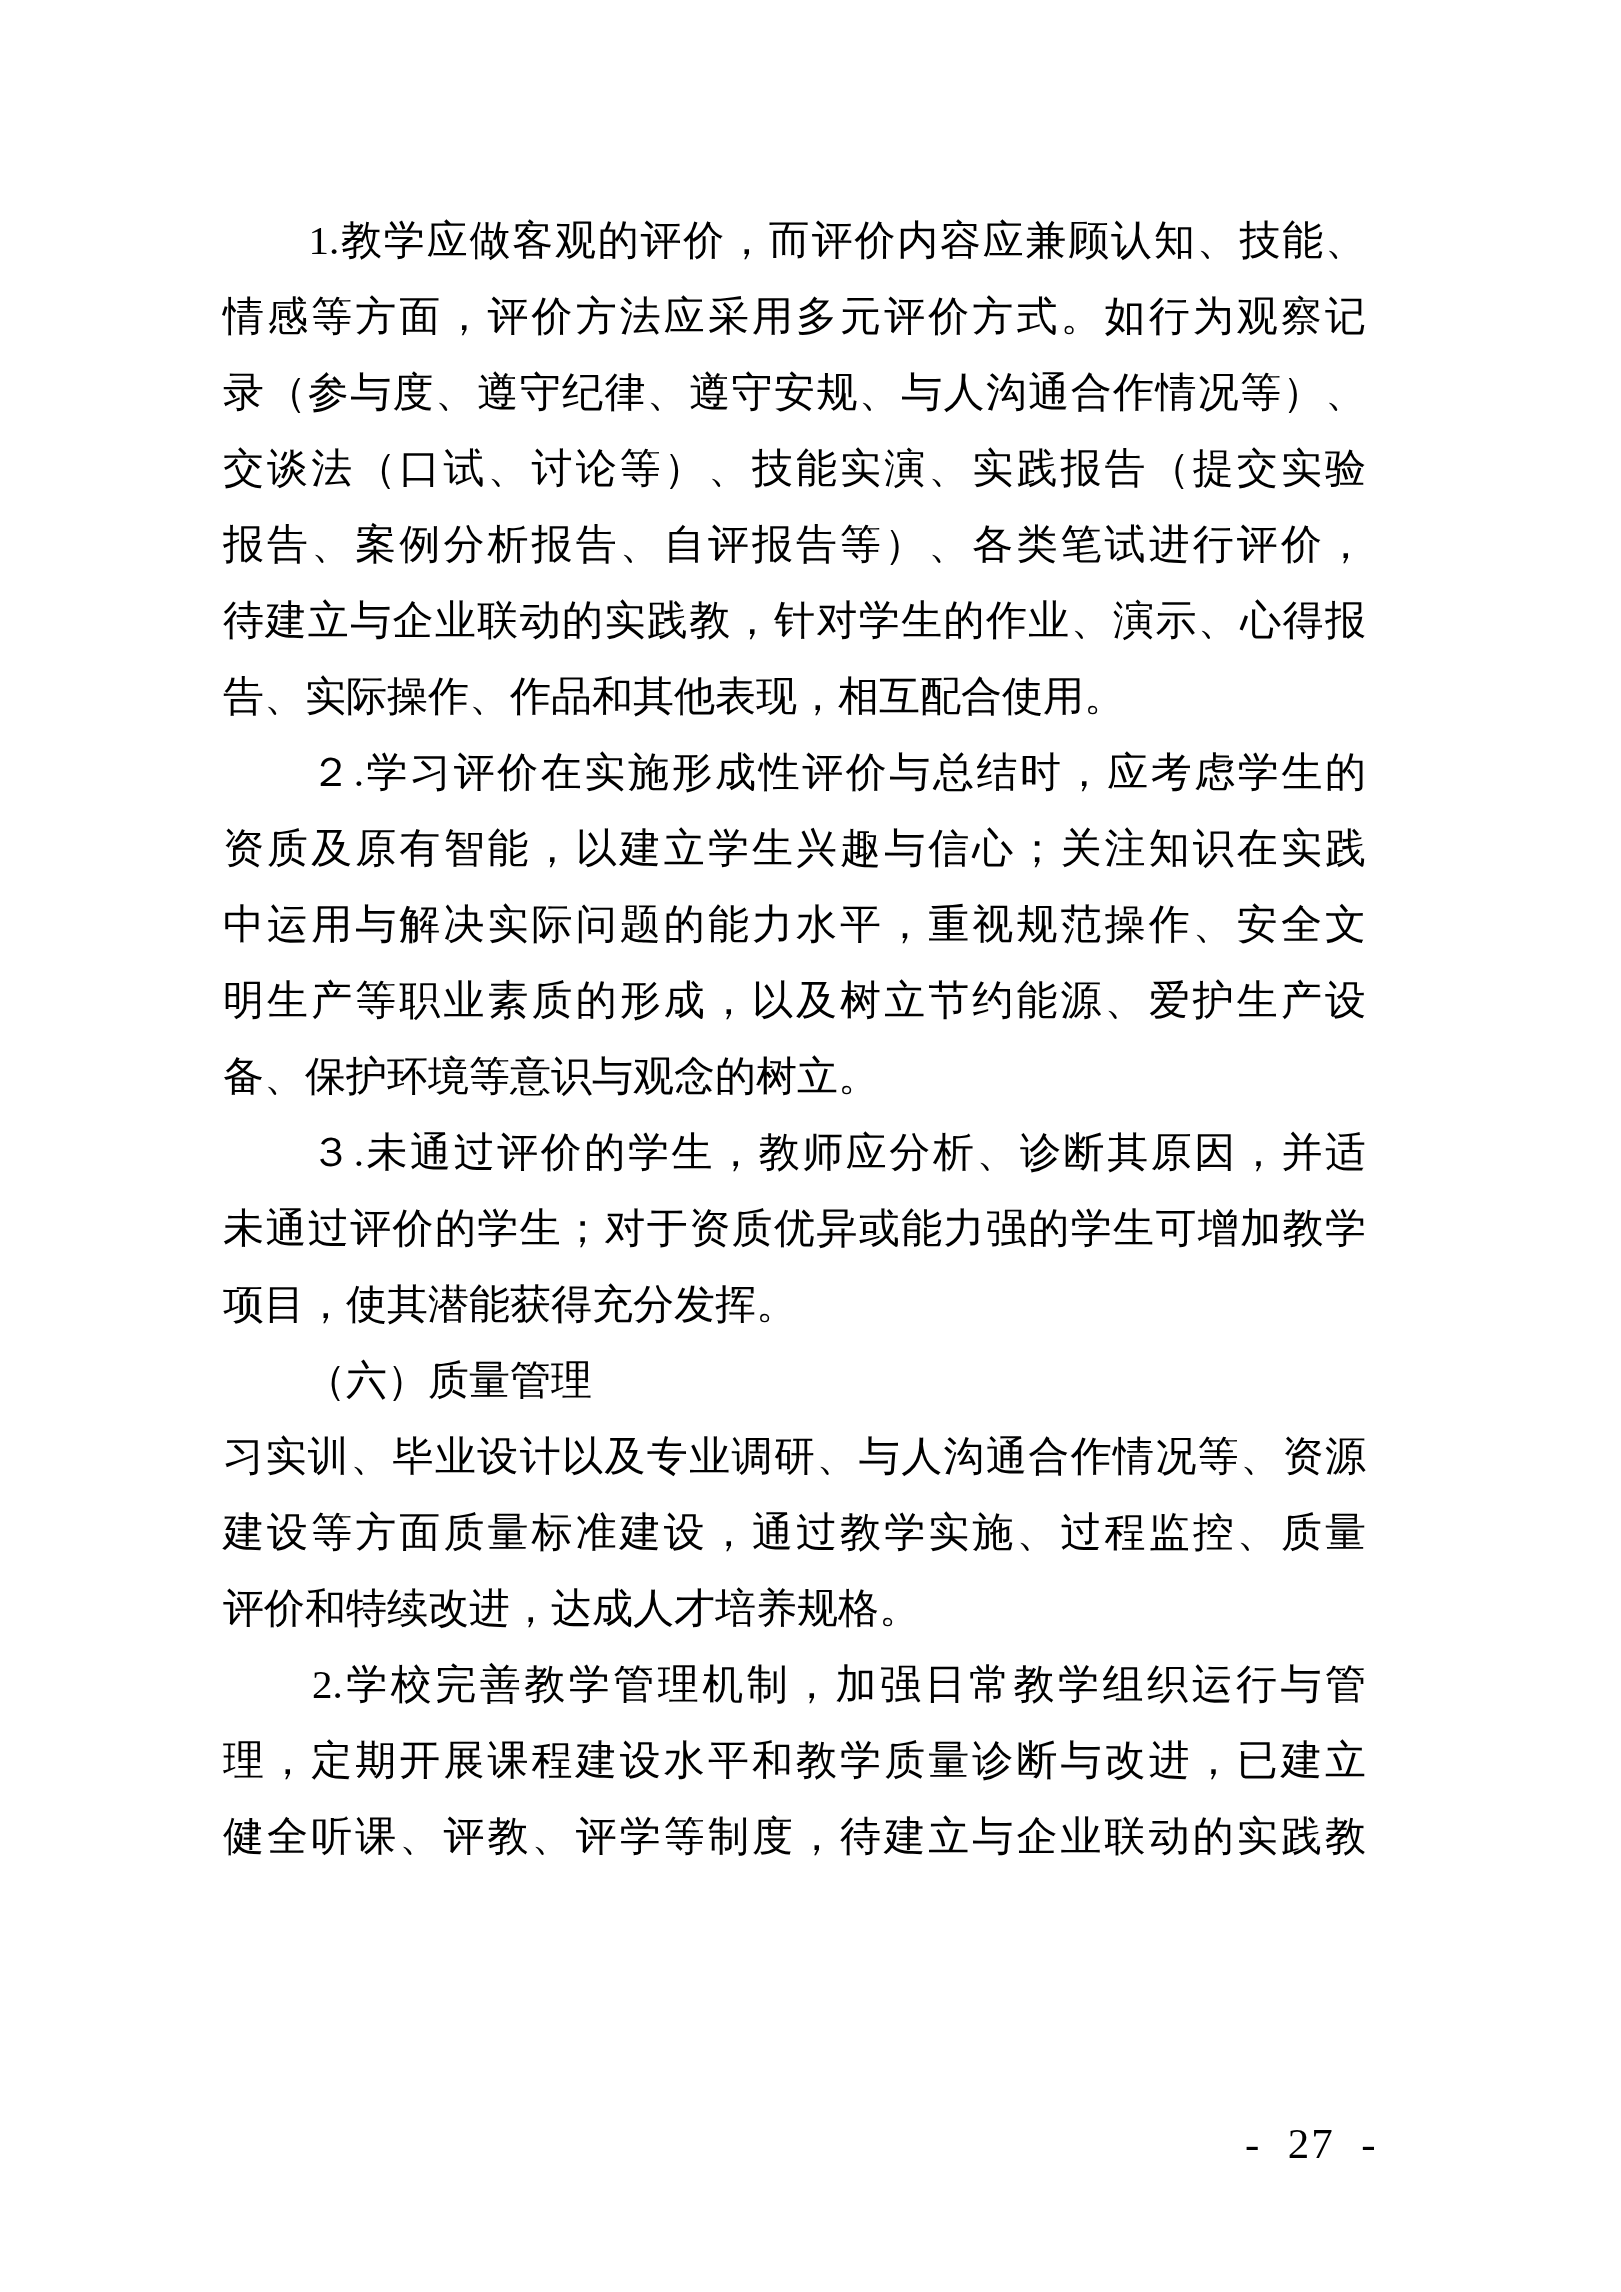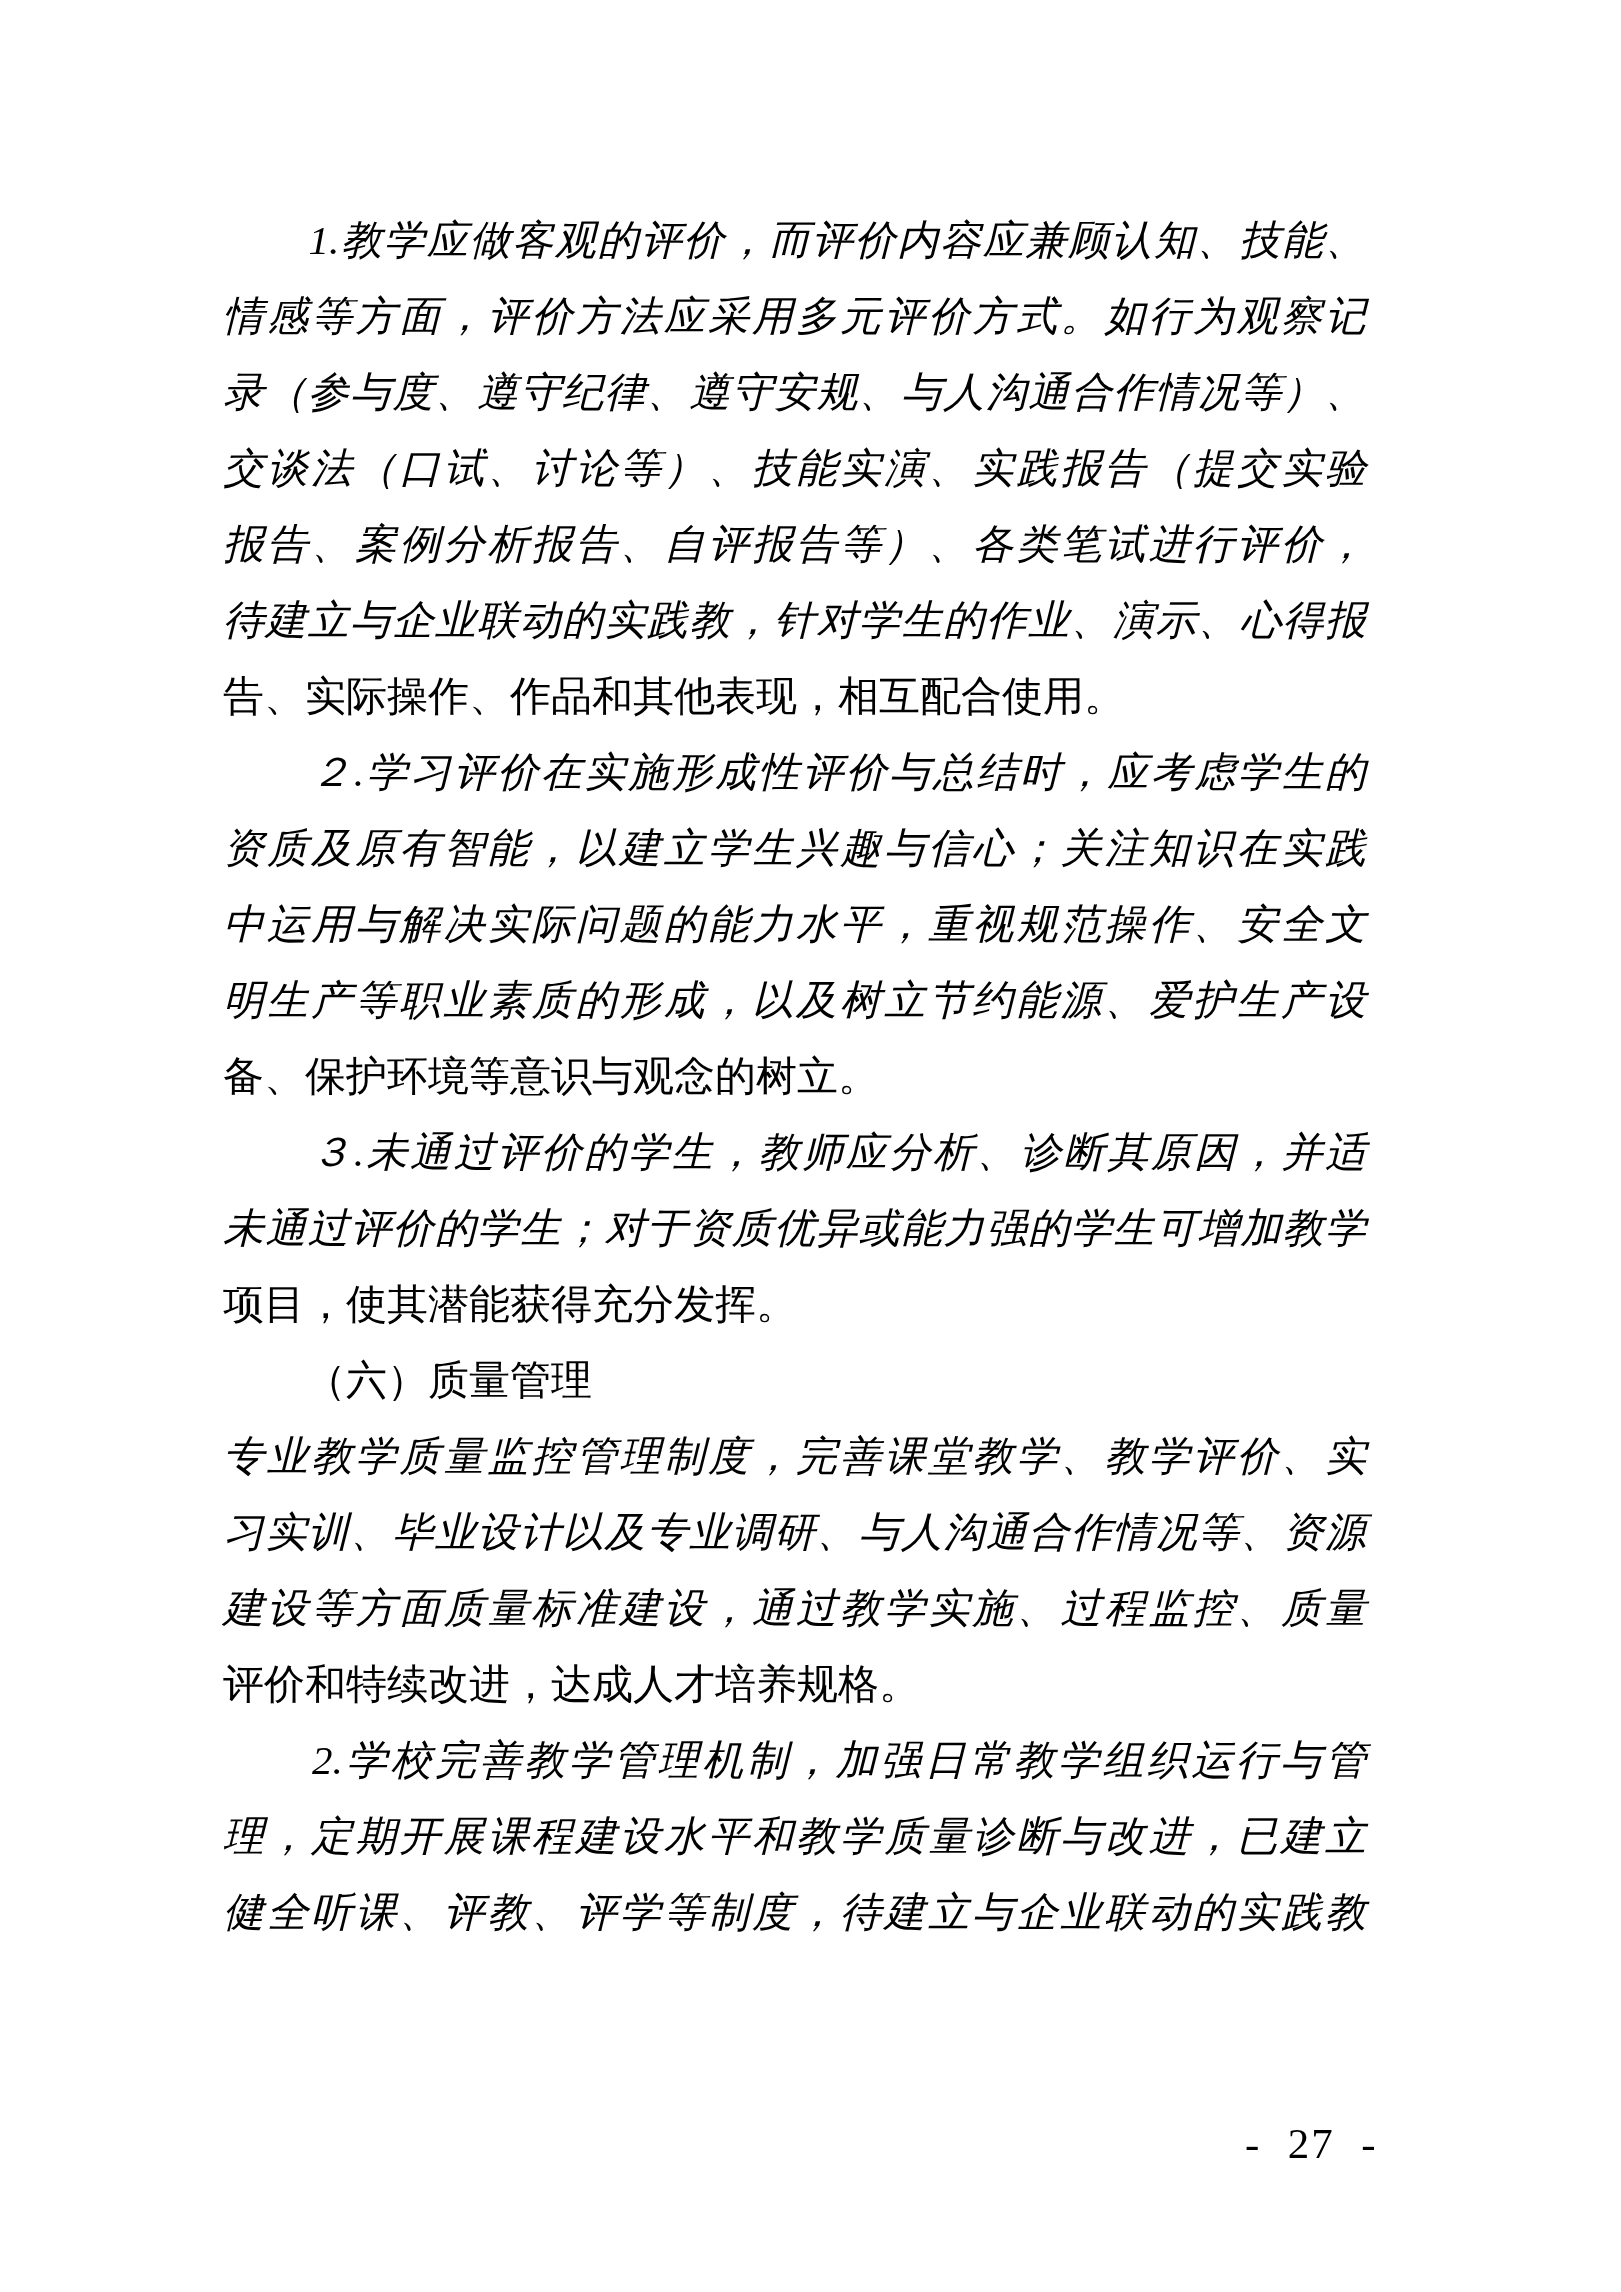--- a/index.html
+++ b/index.html
@@ -21,21 +21,21 @@
     width: 1143px;
   }
   .line {
     font-size: 41px;
     line-height: 76px;
     height: 76px;
     text-align: justify;
     color: #000000;
   }
   
-  .jl { text-align-last: justify; font-style: italic; }
+  .jl { text-align-last: justify; }
   
   .el { text-align-last: left; }
   .page-num {
     position: absolute;
     left: 1245px;
     top: 2119px;
     font-size: 43px;
     line-height: 49px;
     word-spacing: 13.7px;
     letter-spacing: 2px;
@@ -57,21 +57,20 @@
   <div class="line el">告、实际操作、作品和其他表现，相互配合使用。</div>
   <div class="line jl">　　２.学习评价在实施形成性评价与总结时，应考虑学生的</div>
   <div class="line jl">资质及原有智能，以建立学生兴趣与信心；关注知识在实践</div>
   <div class="line jl">中运用与解决实际问题的能力水平，重视规范操作、安全文</div>
   <div class="line jl">明生产等职业素质的形成，以及树立节约能源、爱护生产设</div>
   <div class="line el">备、保护环境等意识与观念的树立。</div>
   <div class="line jl">　　３.未通过评价的学生，教师应分析、诊断其原因，并适</div>
   <div class="line jl">未通过评价的学生；对于资质优异或能力强的学生可增加教学</div>
   <div class="line el">项目，使其潜能获得充分发挥。</div>
   <div class="line el">　　（六）质量管理</div>
-  <div class="line jl">专业教学质量监控管理制度，完善课堂教学、教学评价、实</div>
   <div class="line jl">习实训、毕业设计以及专业调研、与人沟通合作情况等、资源</div>
   <div class="line jl">建设等方面质量标准建设，通过教学实施、过程监控、质量</div>
   <div class="line el">评价和特续改进，达成人才培养规格。</div>
   <div class="line jl">　　2.学校完善教学管理机制，加强日常教学组织运行与管</div>
   <div class="line jl">理，定期开展课程建设水平和教学质量诊断与改进，已建立</div>
   <div class="line jl">健全听课、评教、评学等制度，待建立与企业联动的实践教</div>
 </div>
 
 <div class="page-num">- 27 -</div>
 

